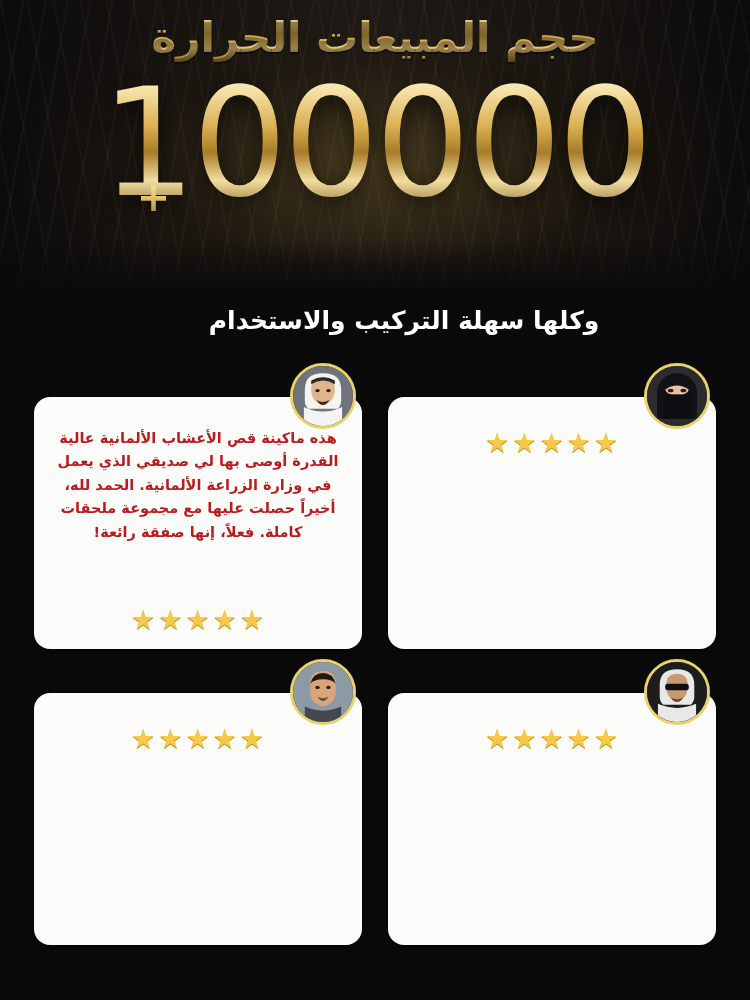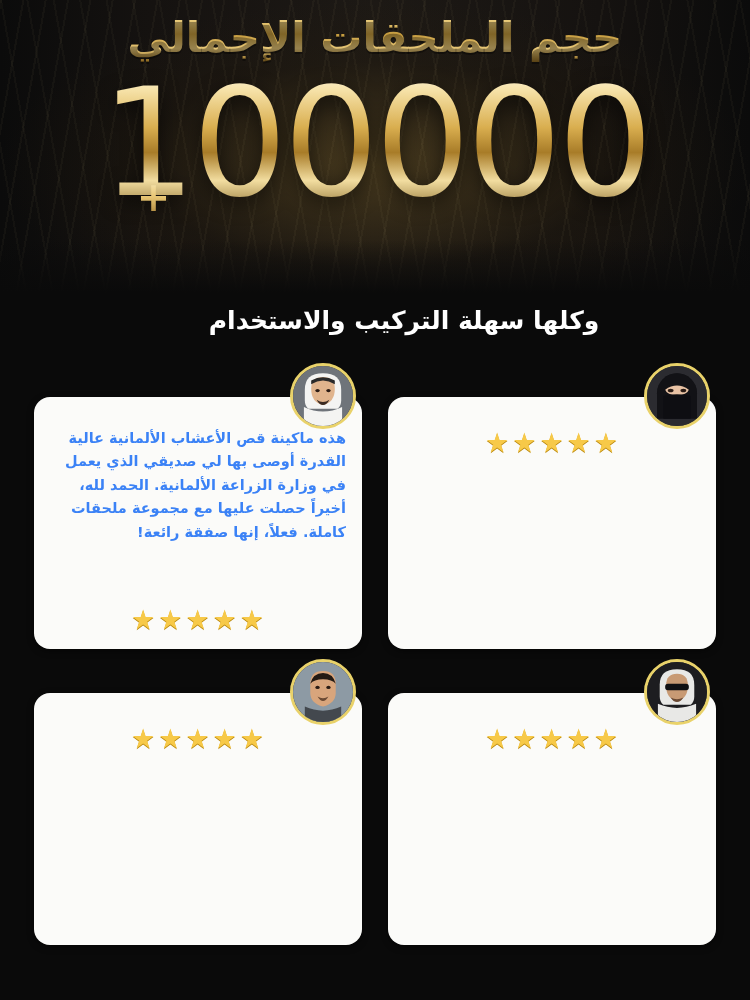--- a/index.html
+++ b/index.html
@@ -129,23 +129,24 @@
     border-radius: 16px;
     box-shadow: 0 2px 6px rgba(0,0,0,0.5);
     padding: 22px 16px 14px 16px;
     box-sizing: border-box;
     min-height: 252px;
     display: flex;
     flex-direction: column;
     justify-content: space-between;
   }
   .card-body {
-    color: #3b82f6;
+    color: #b91c1c;
     font-size: 14.5px;
     line-height: 1.62;
+    text-align: center;
     direction: rtl;
     white-space: pre-line;
     font-weight: bold;
     padding-top: 8px;
   }
   .stars {
     text-align: center;
     font-size: 27px;
     letter-spacing: 1px;
     line-height: 1;
@@ -176,21 +177,21 @@
   .footer-gap {
     height: 8px;
     background: #0a0a0a;
   }
 </style>
 </head>
 <body>
 
 <div class="hero">
   <div class="hero-inner">
-    <h1 class="hero-title">حجم الملحقات الإجمالي</h1>
+    <h1 class="hero-title">حجم المبيعات الحرارة</h1>
     <div style="position:relative; display:inline-block;">
       <div class="hero-number">100000</div>
       <span class="hero-plus">+</span>
     </div>
   </div>
   <div class="hero-bottom-fade"></div>
 </div>
 
 <div class="subtitle-band">
   <p class="subtitle">وكلها سهلة التركيب والاستخدام</p>

